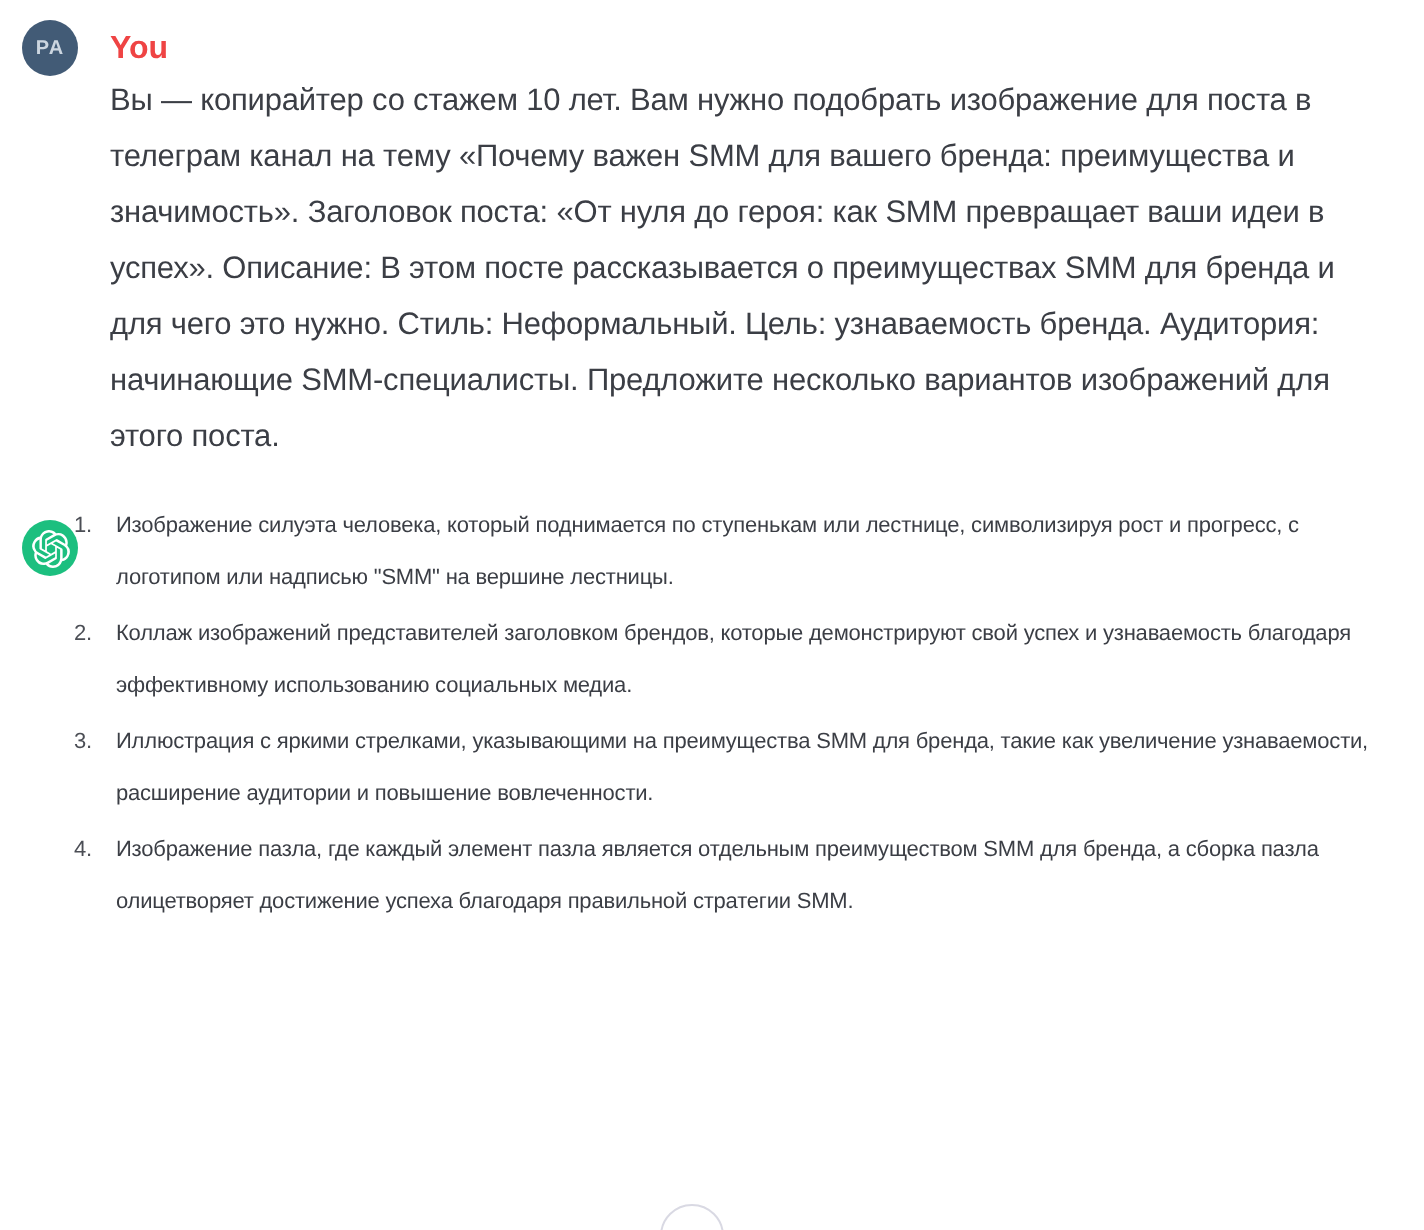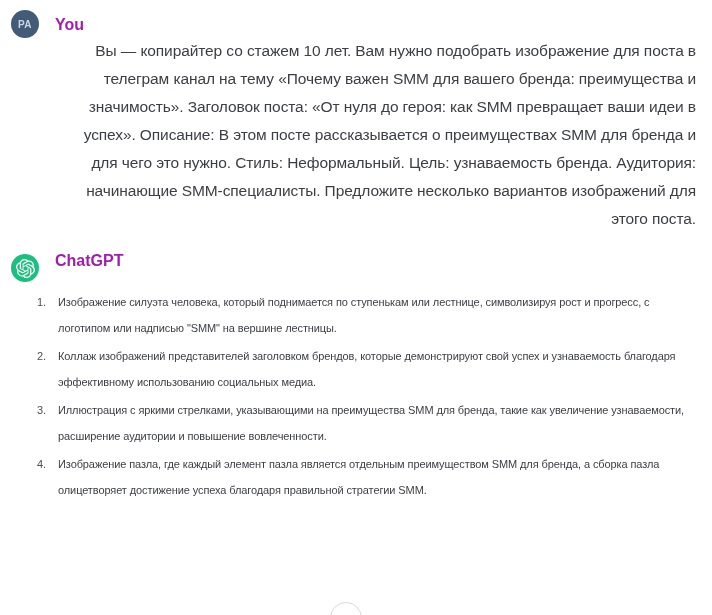--- a/index.html
+++ b/index.html
@@ -38,31 +38,30 @@
     font-weight: 700;
     letter-spacing: 0.5px;
   }
   .avatar-assistant {
     background: #1cbf7f;
   }
   .avatar-assistant svg { width: 19px; height: 19px; display: block; }
   .sender-name {
     font-size: 16px;
     font-weight: 700;
-    color: #a21caf;
+    color: #ef4444;
     line-height: 22px;
     padding-top: 6px;
   }
   .msg-text {
     font-size: 15.5px;
     line-height: 28px;
     letter-spacing: -0.1px;
     max-width: 645px;
     margin-top: 1px;
-    text-align: right;
   }
   ol.suggestions {
     list-style: none;
     counter-reset: item;
     margin: 17px 0 0 0;
     padding: 0 0 0 3px;
     max-width: 640px;
   }
   ol.suggestions li {
     counter-increment: item;
@@ -105,21 +104,20 @@
   </div>
 
   <div class="msg msg-assistant">
     <div class="avatar avatar-assistant">
       <span>
         <svg viewBox="0 0 24 24" fill="#ffffff" xmlns="http://www.w3.org/2000/svg" style="width:19px;height:19px;display:block;">
           <path d="M22.2819 9.8211a5.9847 5.9847 0 0 0-.5157-4.9108 6.0462 6.0462 0 0 0-6.5098-2.9A6.0651 6.0651 0 0 0 4.9807 4.1818a5.9847 5.9847 0 0 0-3.9977 2.9 6.0462 6.0462 0 0 0 .7427 7.0966 5.98 5.98 0 0 0 .511 4.9107 6.051 6.051 0 0 0 6.5146 2.9001A5.9847 5.9847 0 0 0 13.2599 24a6.0557 6.0557 0 0 0 5.7718-4.2058 5.9894 5.9894 0 0 0 3.9977-2.9001 6.0557 6.0557 0 0 0-.7475-7.073zM13.2599 22.43a4.476 4.476 0 0 1-2.8764-1.04l.1419-.0804 4.7783-2.7582a.7948.7948 0 0 0 .3927-.6813v-6.7369l2.02 1.1686a.071.071 0 0 1 .038.0615v5.5826a4.504 4.504 0 0 1-4.4945 4.4841zm-9.6607-4.1254a4.4708 4.4708 0 0 1-.5346-3.0137l.142.0852 4.783 2.7582a.7712.7712 0 0 0 .7806 0l5.8428-3.3685v2.3324a.0804.0804 0 0 1-.0332.0615L9.74 19.9502a4.4992 4.4992 0 0 1-6.1408-1.6456zM2.3408 7.8956a4.485 4.485 0 0 1 2.3655-1.9728V11.6a.7664.7664 0 0 0 .3879.6765l5.8144 3.3543-2.0201 1.1685a.0757.0757 0 0 1-.071 0L4.0053 14.071a4.504 4.504 0 0 1-1.6645-6.1754zm16.5963 3.8558-5.8332-3.3874L15.1192 7.2a.0757.0757 0 0 1 .071 0l4.8303 2.7913a4.4944 4.4944 0 0 1-.6765 8.1042v-5.6772a.79.79 0 0 0-.4069-.6669zm2.0107-3.0231-.142-.0852-4.7735-2.7818a.7759.7759 0 0 0-.7854 0L9.409 9.2297V6.8974a.0662.0662 0 0 1 .0284-.0615l4.8303-2.7866a4.4992 4.4992 0 0 1 6.6802 4.66zM8.3065 12.863l-2.02-1.1638a.0804.0804 0 0 1-.038-.0567V6.0742a4.4992 4.4992 0 0 1 7.3757-3.4537l-.142.0805L8.704 5.459a.7948.7948 0 0 0-.3927.6813zm1.0976-2.3654 2.602-1.4998 2.6069 1.4998v2.9994l-2.5974 1.4997-2.6067-1.4997z"></path>
         </svg>
       </span>
     </div>
-    <div class="sender-name">ChatGPT</div>
     <ol class="suggestions">
       <li>Изображение силуэта человека, который поднимается по ступенькам или лестнице, символизируя рост и прогресс, с логотипом или надписью "SMM" на вершине лестницы.</li>
       <li>Коллаж изображений представителей заголовком брендов, которые демонстрируют свой успех и узнаваемость благодаря эффективному использованию социальных медиа.</li>
       <li>Иллюстрация с яркими стрелками, указывающими на преимущества SMM для бренда, такие как увеличение узнаваемости, расширение аудитории и повышение вовлеченности.</li>
       <li>Изображение пазла, где каждый элемент пазла является отдельным преимуществом SMM для бренда, а сборка пазла олицетворяет достижение успеха благодаря правильной стратегии SMM.</li>
 
     </ol>
   </div>
 
   <div class="scroll-down-btn"></div>

